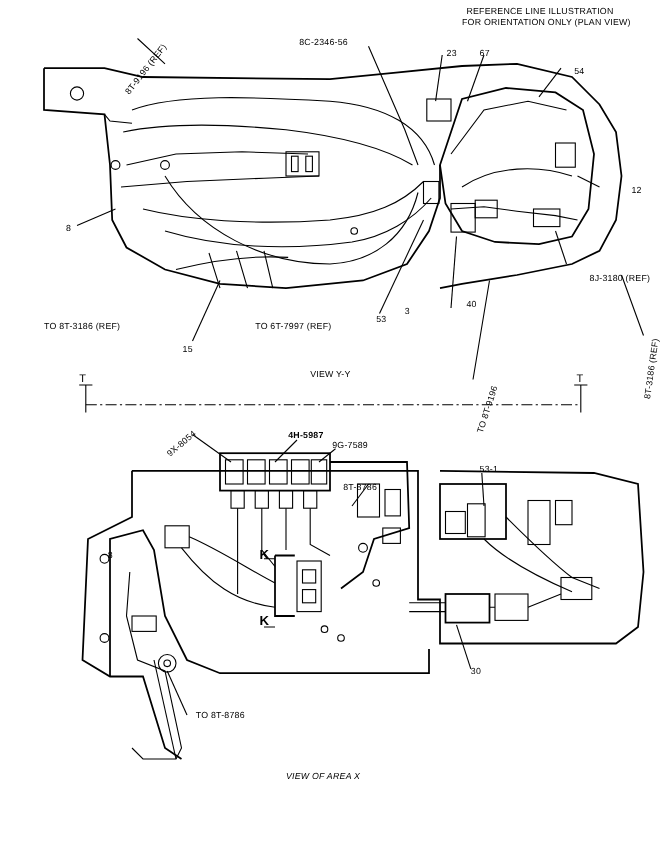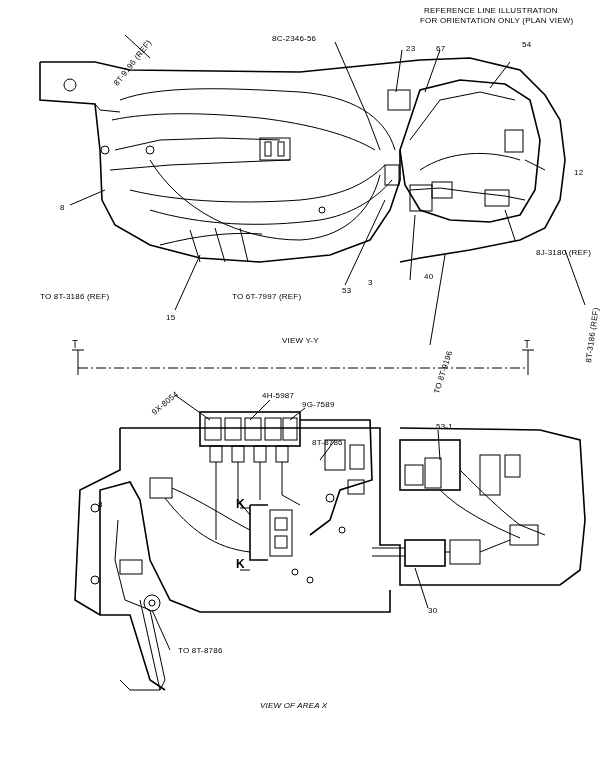--- a/index.html
+++ b/index.html
@@ -131,41 +131,41 @@
 
   <path class="ln" d="M240,508 L250,508 M240,570 L250,570"></path>
 </svg>
 
 <div class="lbl" style="left:424px;top:6px;">REFERENCE LINE ILLUSTRATION</div>
 <div class="lbl" style="left:420px;top:16px;">FOR ORIENTATION ONLY (PLAN VIEW)</div>
 
 <div class="lbl" style="left:272px;top:34px;">8C-2346-56</div>
 <div class="lbl" style="left:406px;top:44px;">23</div>
 <div class="lbl" style="left:436px;top:44px;">67</div>
-<div class="lbl" style="left:522px;top:40px;text-align:center;">54</div>
+<div class="lbl" style="left:522px;top:60px;text-align:center;">54</div>
 <div class="lbl" style="left:574px;top:168px;">12</div>
 <div class="lbl" style="left:60px;top:203px;">8</div>
 <div class="lbl" style="left:40px;top:292px;">TO 8T-3186 (REF)</div>
 <div class="lbl" style="left:232px;top:292px;">TO 6T-7997 (REF)</div>
 <div class="lbl" style="left:368px;top:278px;">3</div>
 <div class="lbl" style="left:166px;top:313px;">15</div>
 <div class="lbl" style="left:424px;top:272px;">40</div>
 <div class="lbl" style="left:342px;top:286px;">53</div>
 <div class="lbl" style="left:536px;top:248px;">8J-3180 (REF)</div>
 <div class="lbl rot" style="left:112px;top:82px;transform:rotate(-52deg);">8T-9196 (REF)</div>
 <div class="lbl rot" style="left:584px;top:362px;transform:rotate(-82deg);">8T-3186 (REF)</div>
 
 <div class="lbl" style="left:282px;top:336px;">VIEW Y-Y</div>
 
 <div class="lbl" style="left:72px;top:340px;font-size:10px;">T</div>
 <div class="lbl" style="left:524px;top:340px;font-size:10px;">T</div>
 <div class="lbl rot" style="left:432px;top:392px;transform:rotate(-72deg);">TO 8T-9196</div>
 
 <div class="lbl rot" style="left:150px;top:410px;transform:rotate(-40deg);">9X-8054</div>
-<div class="lbl" style="left:262px;top:391px;">4H-5987</div>
+<div class="lbl" style="left:262px;top:391px;font-weight:bold;">4H-5987</div>
 <div class="lbl" style="left:302px;top:400px;">9G-7589</div>
 <div class="lbl" style="left:312px;top:438px;">8T-8786</div>
 <div class="lbl" style="left:436px;top:422px;">53-1</div>
 <div class="lbl" style="left:98px;top:500px;">8</div>
 <div class="lbl" style="left:236px;top:500px;font-size:12px;font-weight:bold;">K</div>
 <div class="lbl" style="left:236px;top:560px;font-size:12px;font-weight:bold;">K</div>
 <div class="lbl" style="left:428px;top:606px;">30</div>
 <div class="lbl" style="left:178px;top:646px;">TO 8T-8786</div>
 
 <div class="lbl" style="left:260px;top:701px;font-style:italic;">VIEW OF AREA X</div>

